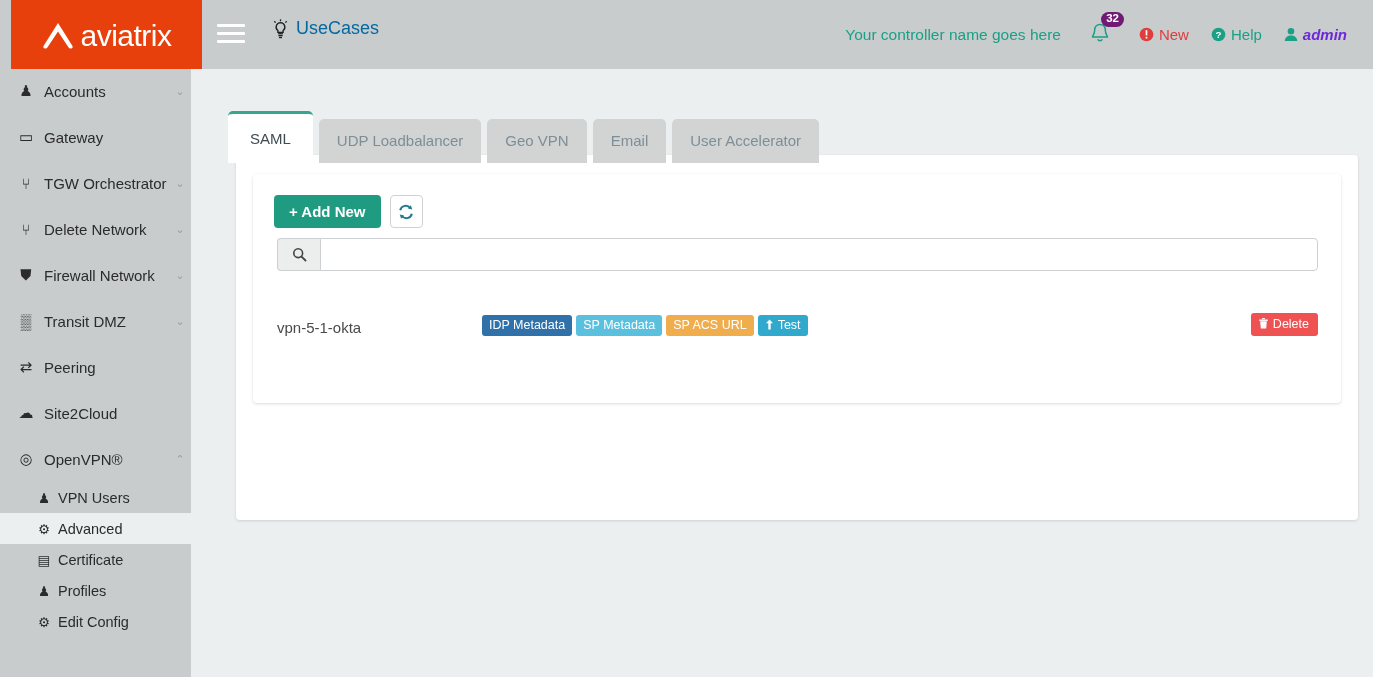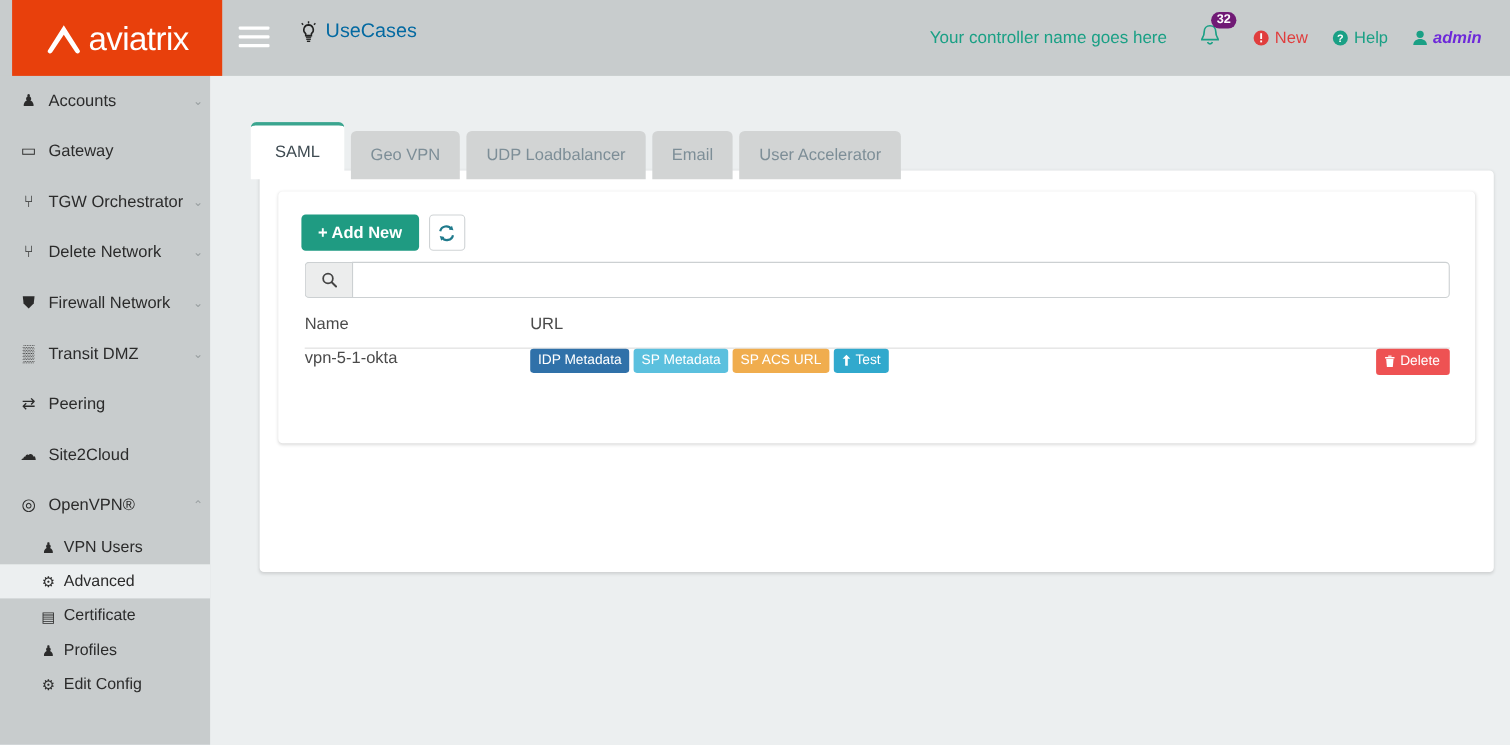--- a/index.html
+++ b/index.html
@@ -202,21 +202,21 @@
     font-family: "Liberation Sans", sans-serif;
     color: #333;
     background: #ffffff;
   }
 
   #table { position: absolute; left: 24px; top: 112px; width: 1041px; }
   .thead { display: flex; padding-bottom: 13px; border-bottom: 1px solid #ddd; }
   .th { font-size: 15px; color: #4a4a4a; }
   .th.c-name { width: 205px; }
   .th.c-url { flex: 1; }
-  .trow { display: flex; align-items: flex-start; height: 50px; }
+  .trow { display: flex; align-items: flex-end; height: 50px; }
   .td { font-size: 15px; color: #4a4a4a; }
   .td.c-name { width: 205px; }
   .td.c-url { flex: 1; display: flex; align-items: center; gap: 4px; }
   .td.c-act { width: 96px; display: flex; justify-content: flex-end; }
 
   .badge {
     display: inline-flex; align-items: center; gap: 4px;
     color: #ffffff;
     font-size: 12.5px;
     border-radius: 3px;
@@ -322,22 +322,22 @@
       <span class="txt">Edit Config</span>
       <span class="chev"></span>
     </div>
   </div>
 
 <div id="content">
   <div id="outer-card">
 
     <div id="tabs">
         <div class="tab active">SAML</div>
+        <div class="tab">UDP Loadbalancer</div>
         <div class="tab">Geo VPN</div>
-        <div class="tab">UDP Loadbalancer</div>
         <div class="tab">Email</div>
         <div class="tab">User Accelerator</div>
       </div>
 
     <div id="inner-card">
 
       <div id="toolbar">
         <button id="add-new">+ Add New</button>
         <div id="refresh-btn">
           <svg width="16" height="16" viewBox="0 0 16 16">
@@ -353,24 +353,20 @@
         <div id="search-addon">
           <svg width="15" height="15" viewBox="0 0 16 16">
             <circle cx="6.6" cy="6.6" r="4.7" fill="none" stroke="#444" stroke-width="1.7"></circle>
             <line x1="10.2" y1="10.2" x2="14.4" y2="14.4" stroke="#444" stroke-width="1.9" stroke-linecap="round"></line>
           </svg>
         </div>
         <input id="search-input" type="text" placeholder="" style="">
       </div>
 
       <div id="table">
-        <div class="thead">
-          <div class="th c-name">Name</div>
-          <div class="th c-url">URL</div>
-        </div>
         <div id="tbody">
             <div class="trow">
               <div class="td c-name">vpn-5-1-okta</div>
               <div class="td c-url">
                 <span class="badge idp">
                   <span>IDP Metadata</span>
                 </span>
                 <span class="badge spm">
                   <span>SP Metadata</span>
                 </span>

